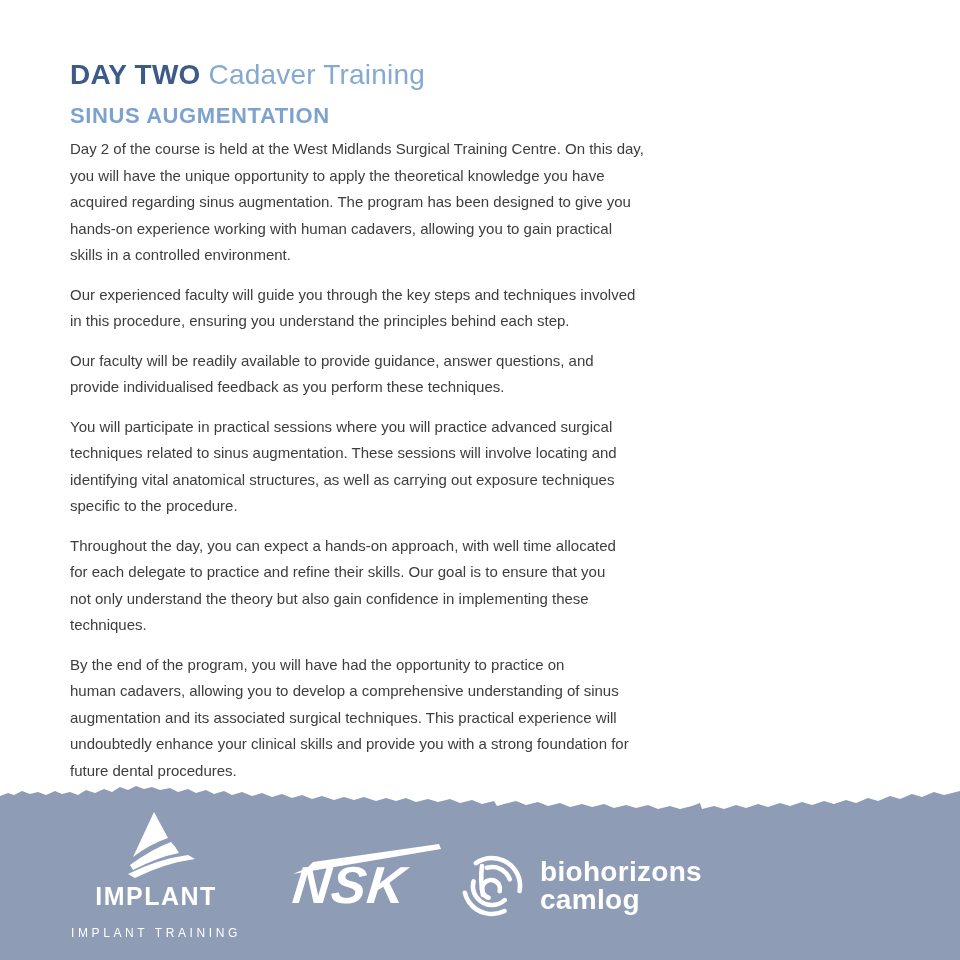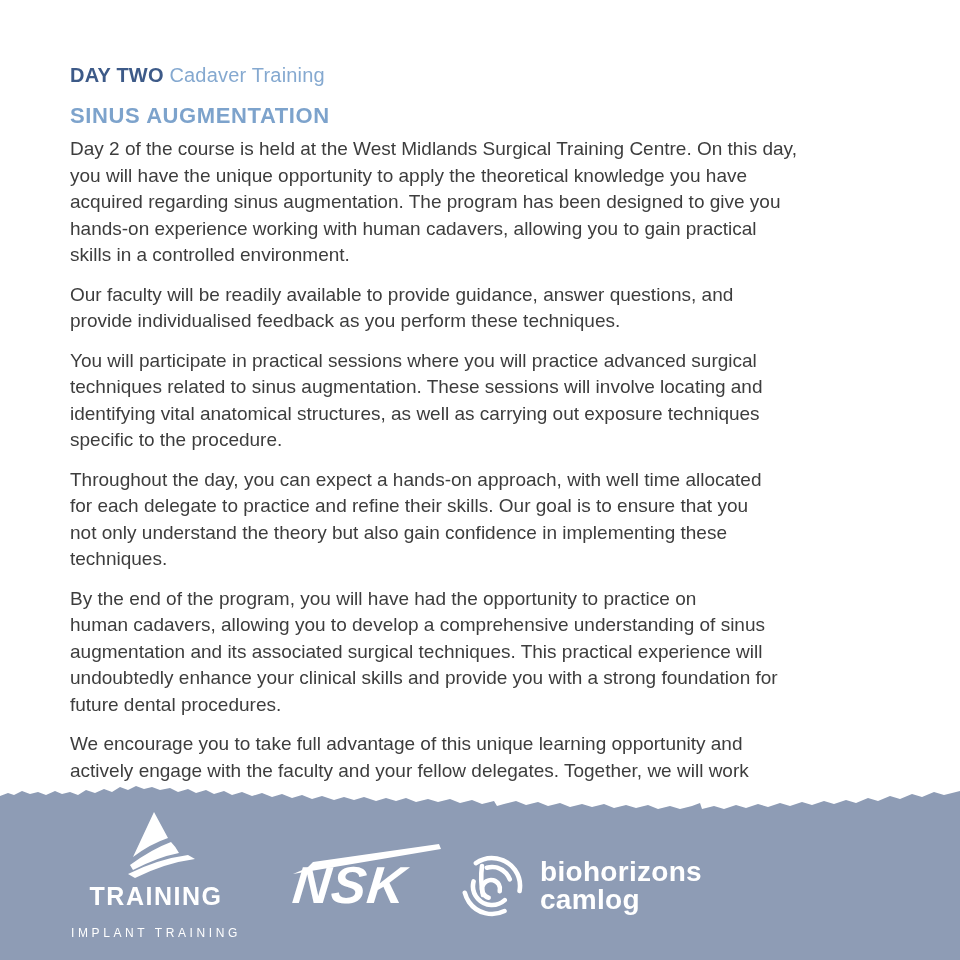--- a/index.html
+++ b/index.html
@@ -13,39 +13,39 @@
     position: relative;
     width: 960px; height: 960px;
     background: #ffffff;
   }
   .content {
     position: absolute;
     left: 70px; top: 56px;
     width: 848px;
   }
   .title {
-    font-size: 20px;
+    font-size: 28px;
     line-height: 38px;
     letter-spacing: 0.2px;
     white-space: nowrap;
   }
   .title-bold   { font-weight: 800; color: #3d5a88; }
   .title-light  { font-weight: 400; color: #85a9d0; }
   .subtitle {
     margin-top: 11px;
     font-size: 22px;
     font-weight: 700;
     letter-spacing: 0.6px;
     color: #7da3cc;
     line-height: 22px;
   }
   .bodytext {
     margin-top: 9px;
     color: #3d3d3d;
-    font-size: 19px;
+    font-size: 15px;
     line-height: 26.5px;
   }
   .bodytext p {
     margin: 0 0 13px 0;
     white-space: pre-line;
   }
   
   .footer {
     position: absolute;
     left: 0; top: 782px;
@@ -113,20 +113,22 @@
       <span class="title-light">Cadaver Training</span>
     </div>
     <div class="subtitle">SINUS AUGMENTATION</div>
 
     <div class="bodytext">
       <p>Day 2 of the course is held at the West Midlands Surgical Training Centre. On this day,
 you will have the unique opportunity to apply the theoretical knowledge you have
 acquired regarding sinus augmentation. The program has been designed to give you
 hands-on experience working with human cadavers, allowing you to gain practical
 skills in a controlled environment.</p>
+      <p>Our experienced faculty will guide you through the key steps and techniques involved
+in this procedure, ensuring you understand the principles behind each step.</p>
       <p>Our faculty will be readily available to provide guidance, answer questions, and
 provide individualised feedback as you perform these techniques.</p>
       <p>You will participate in practical sessions where you will practice advanced surgical
 techniques related to sinus augmentation. These sessions will involve locating and
 identifying vital anatomical structures, as well as carrying out exposure techniques
 specific to the procedure.</p>
       <p>Throughout the day, you can expect a hands-on approach, with well time allocated
 for each delegate to practice and refine their skills. Our goal is to ensure that you
 not only understand the theory but also gain confidence in implementing these
 techniques.</p>
@@ -157,21 +159,21 @@
     </svg>
 
     <div class="logo logo-advanced">
       <svg class="adv-icon" width="80" height="66" viewBox="0 0 80 66">
         <g fill="#ffffff">
           <path d="M38 0 L52 26 Q34 32 17 45 Z"></path>
           <path d="M55 30 Q36 37 14 53 L17 58 Q42 45 63 41 Q60 35 55 30 Z"></path>
           <path d="M12 62 Q42 47 72 43 L79 47 Q49 51 19 66 Z"></path>
         </g>
       </svg>
-      <div class="adv-name">TRAINING</div>
+      <div class="adv-name">IMPLANT</div>
       <div class="adv-sub">IMPLANT TRAINING</div>
     </div>
 
     <div class="logo logo-nsk">
       <svg class="nsk-swoosh" width="190" height="30" viewBox="0 0 190 30">
         <path fill="#ffffff" d="M52 24 L38 30 L186 5 L184 0 L58 18 Z"></path>
       </svg>
       <div class="nsk-text">NSK</div>
     </div>
 

